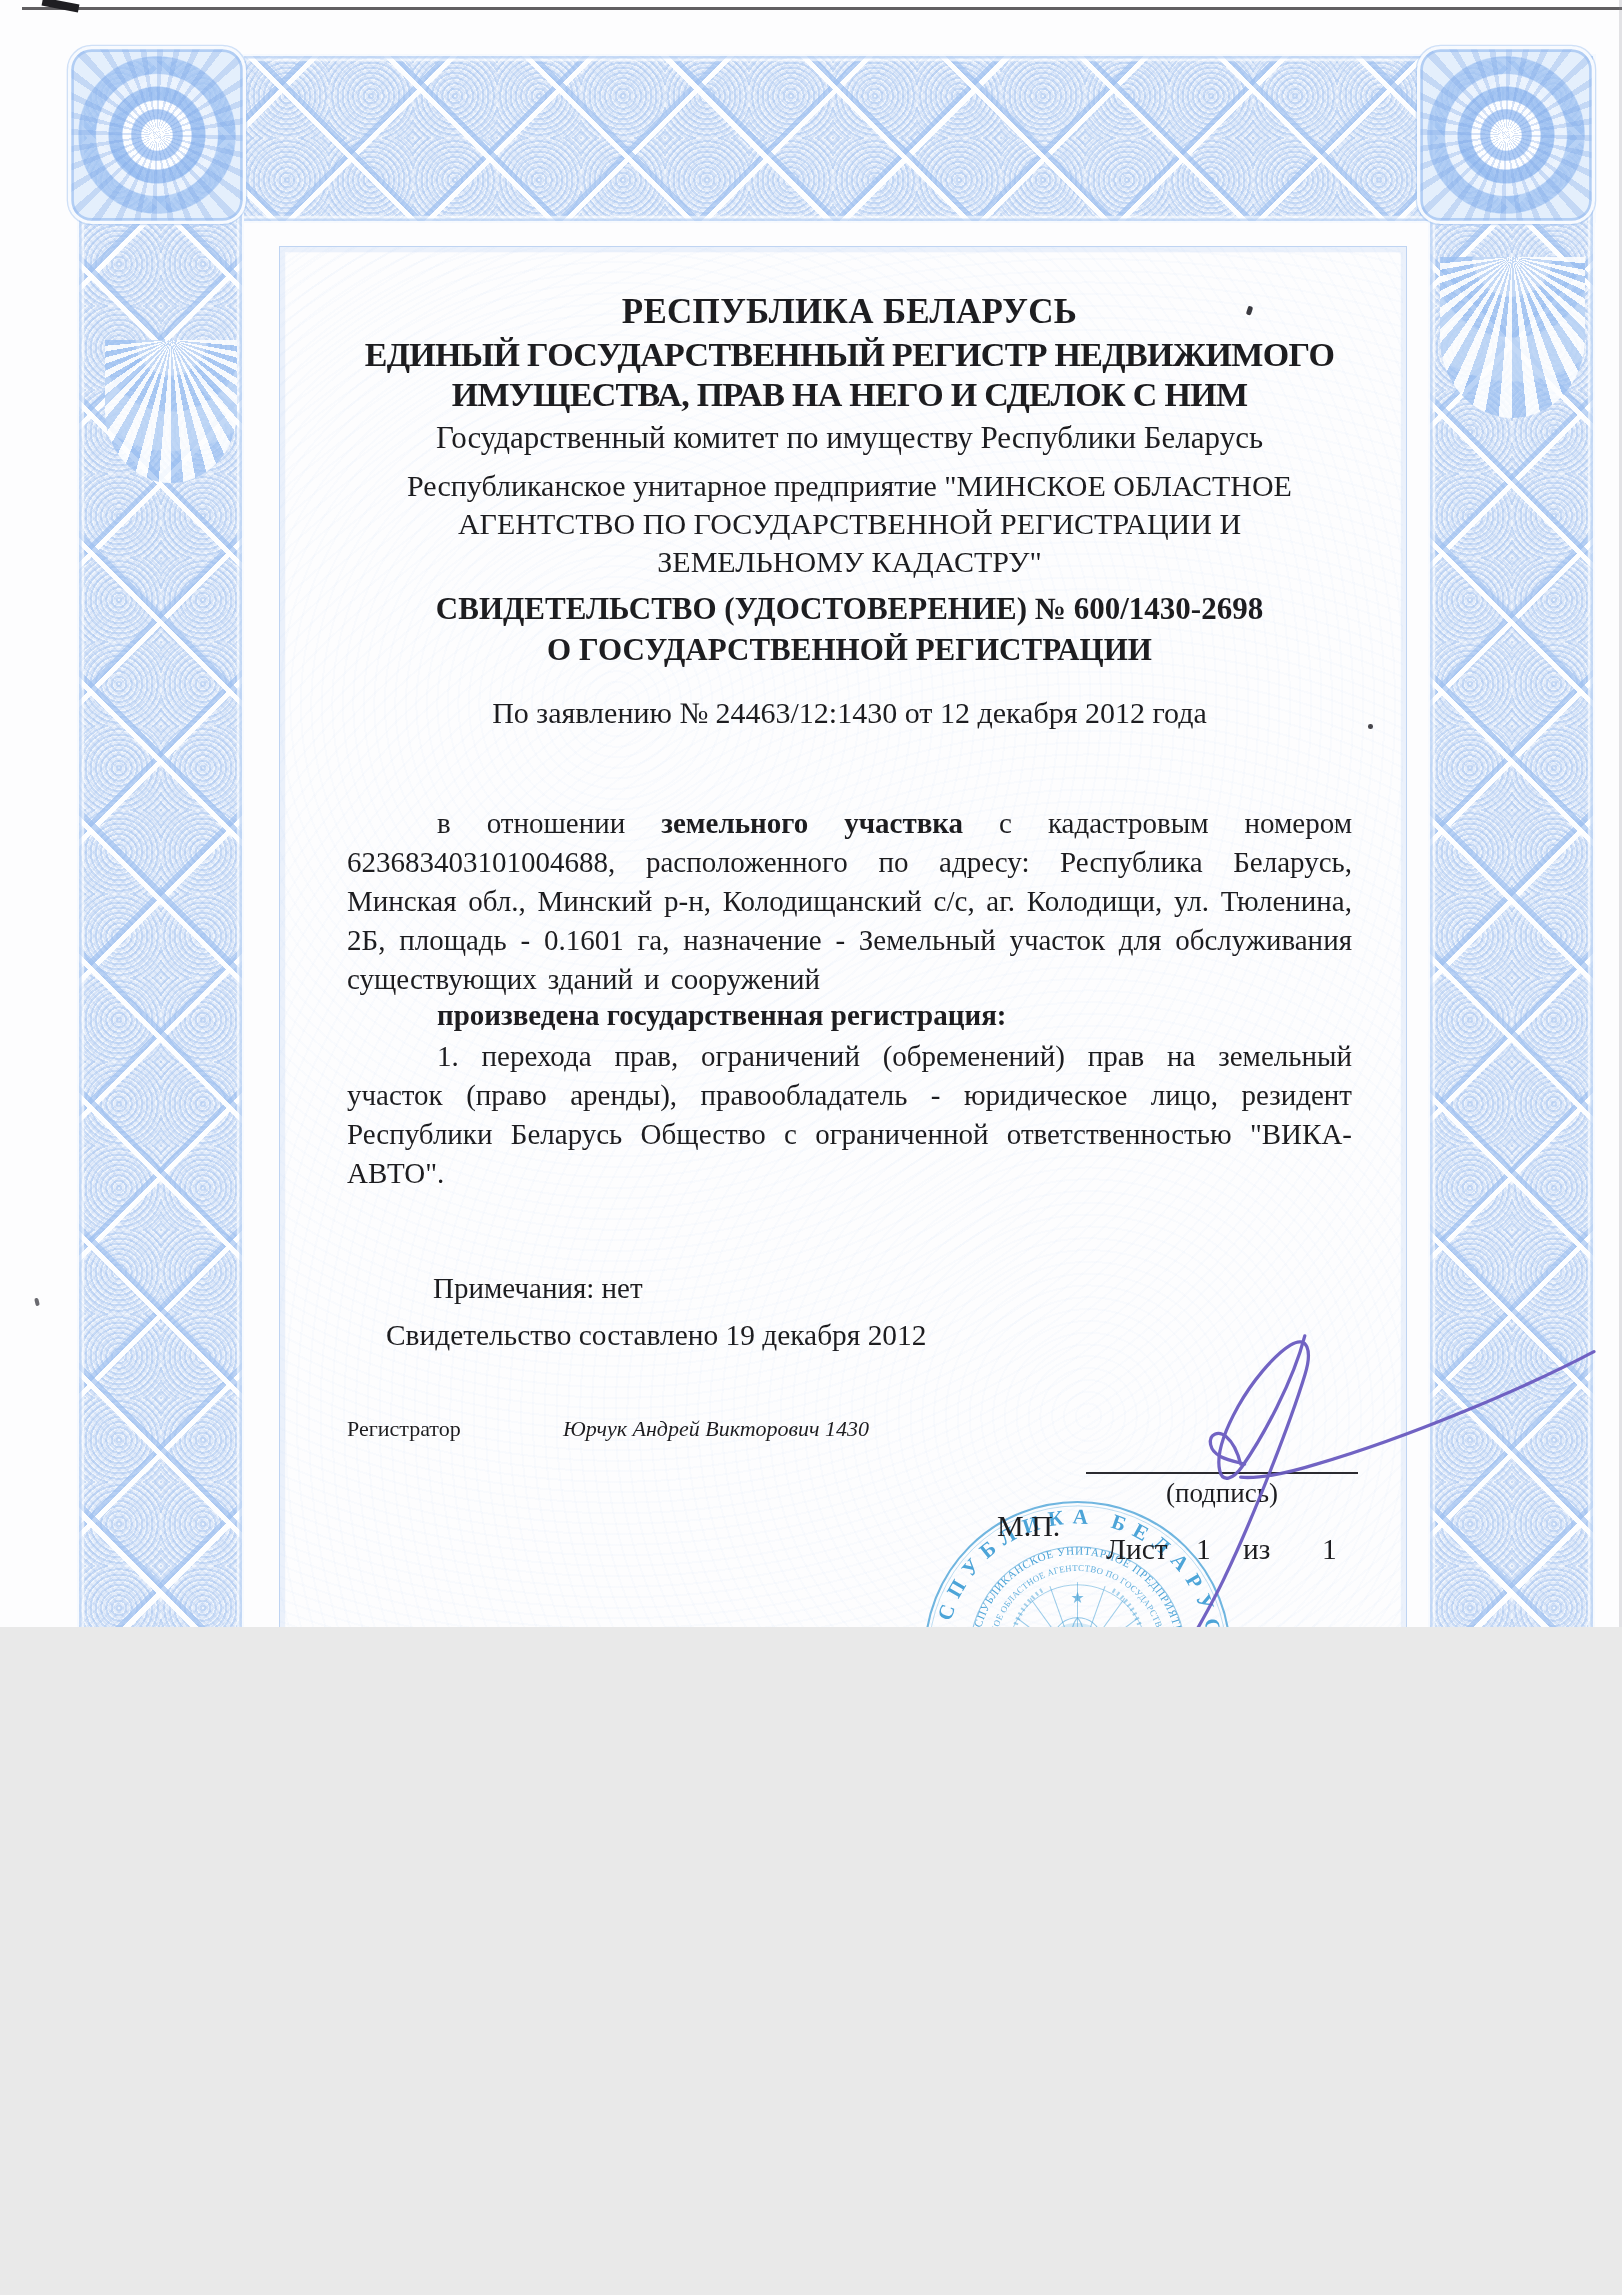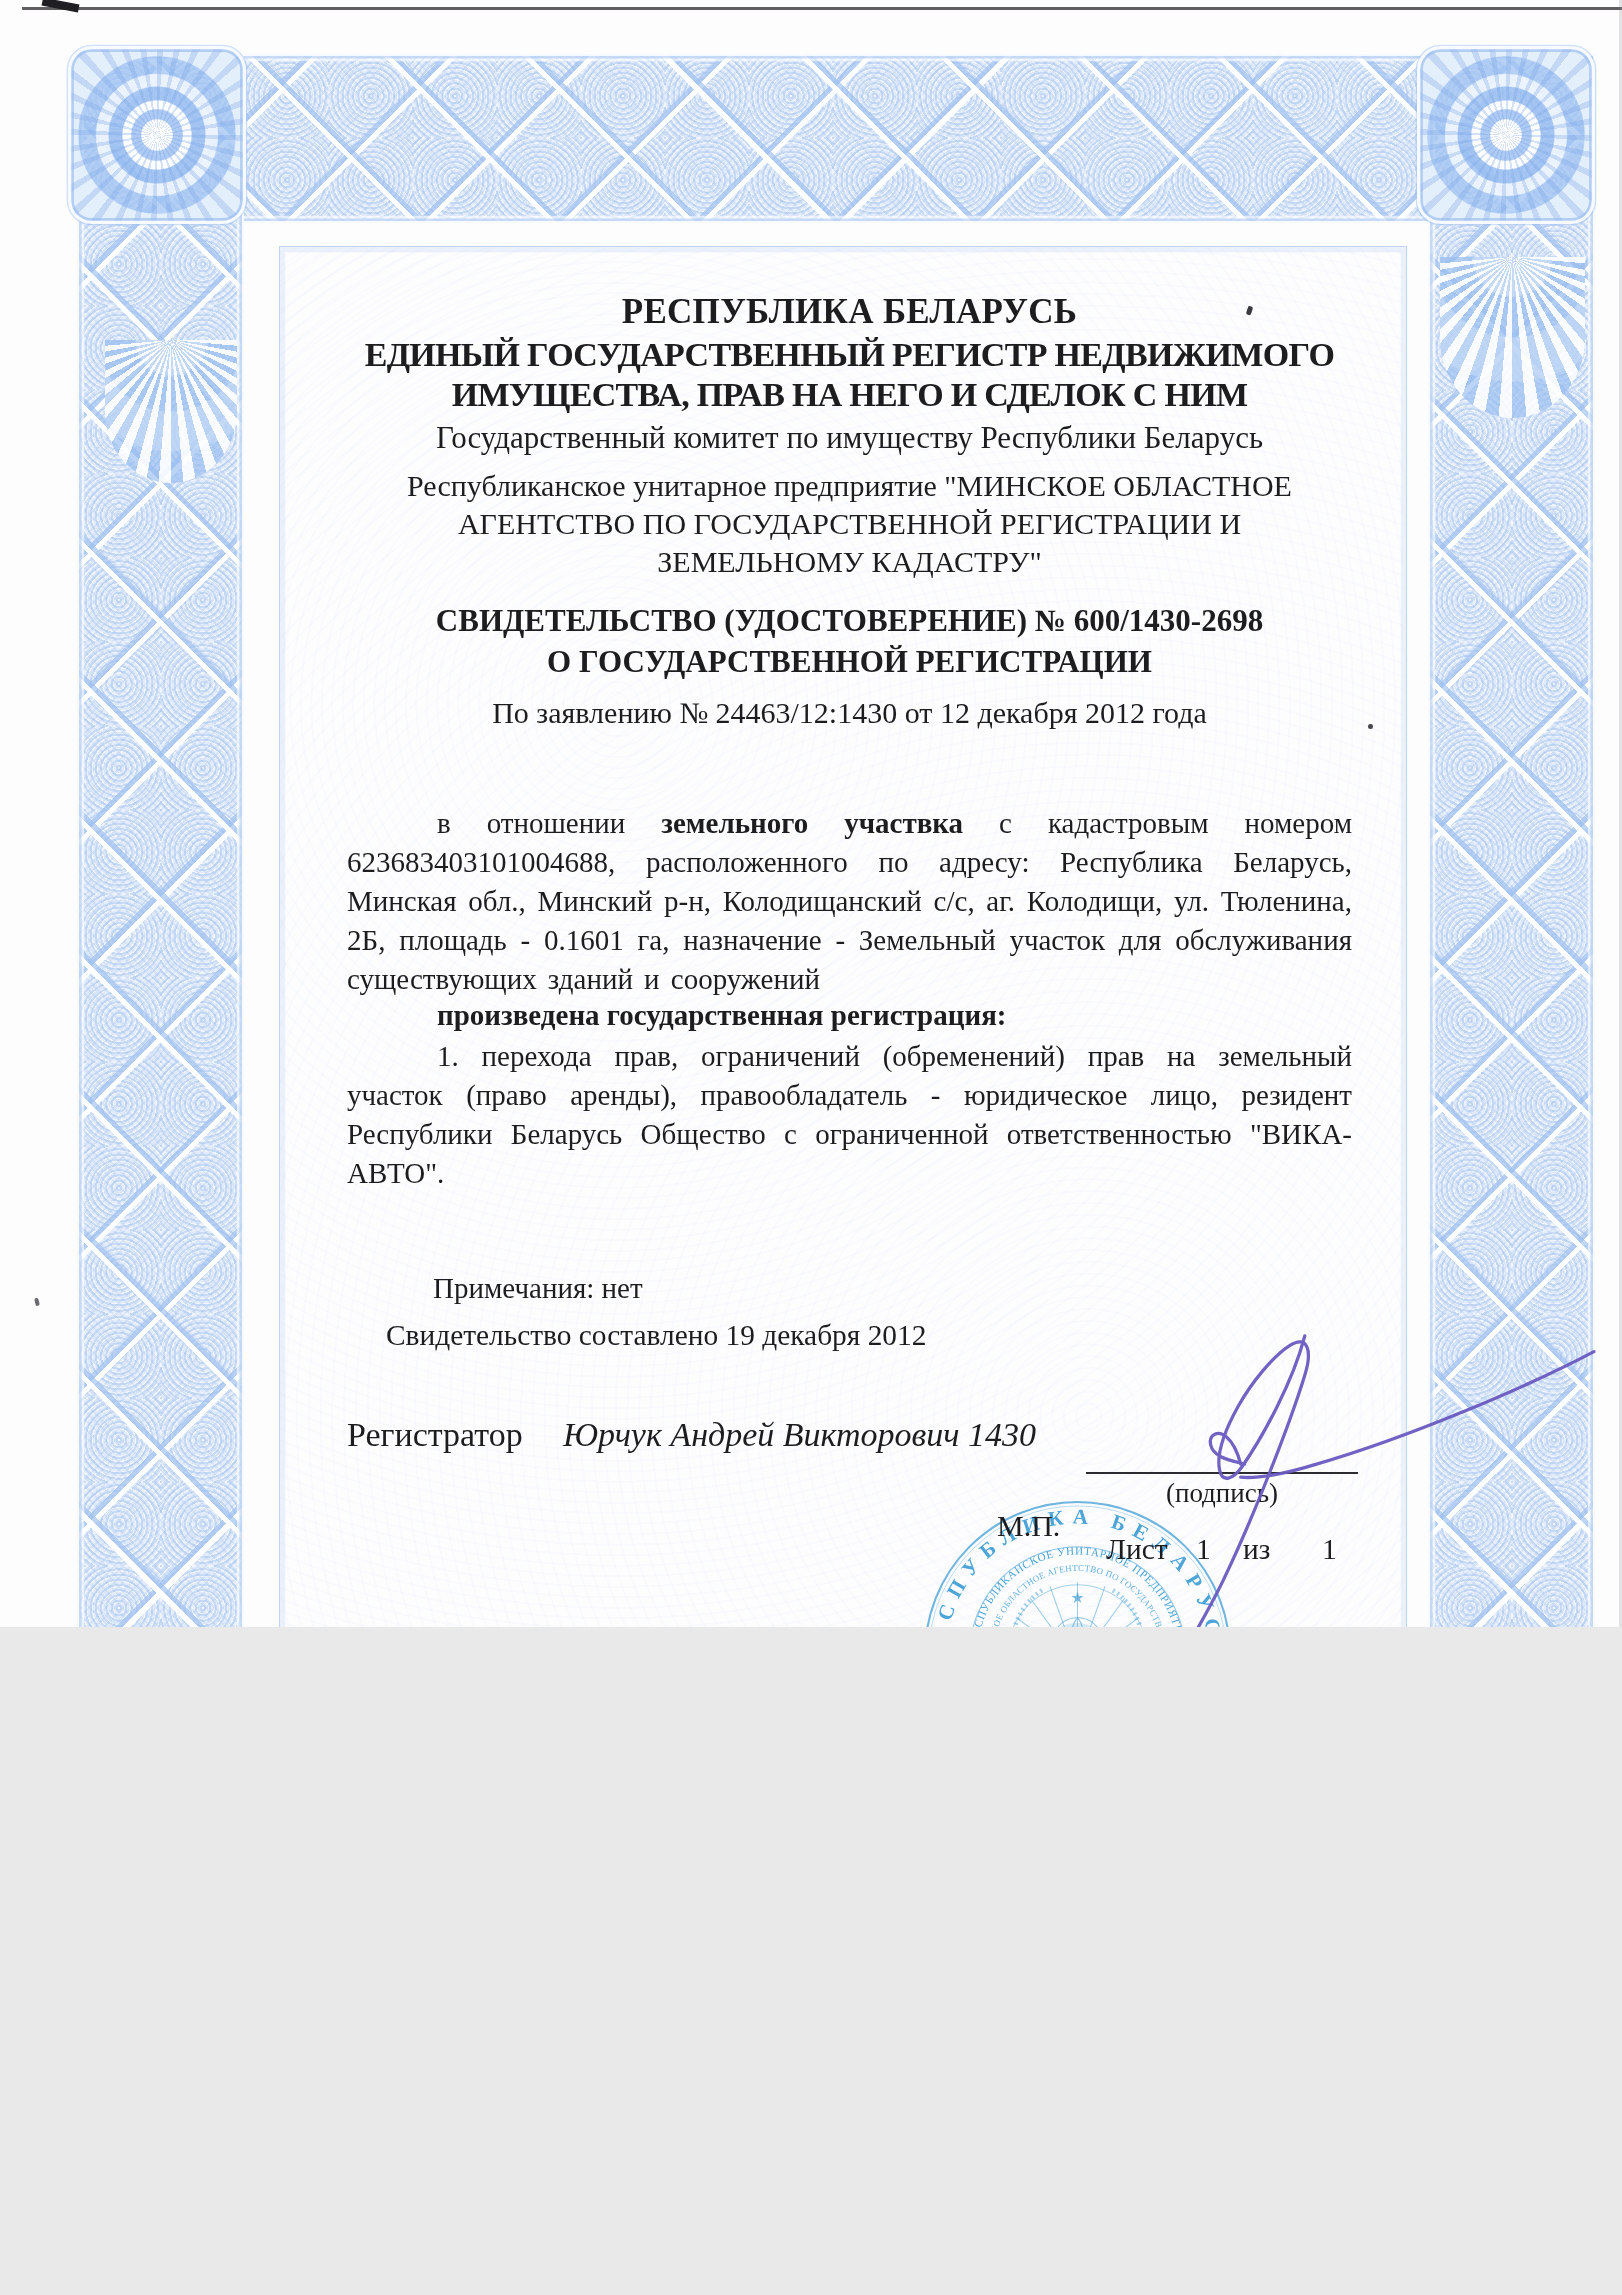--- a/index.html
+++ b/index.html
@@ -58,30 +58,30 @@
       repeating-radial-gradient(circle at 30% 25%, rgba(170,200,240,.05) 0 2px, rgba(255,255,255,0) 2px 10.5px),
       repeating-radial-gradient(circle at 72% 64%, rgba(170,200,240,.05) 0 2px, rgba(255,255,255,0) 2px 11.8px);}
 
   
   .tb{position:absolute;left:347px;width:1005px;z-index:12;}
   .ctr{text-align:center;}
   .t-country{top:292px;font-size:35px;font-weight:bold;letter-spacing:0.3px;}
   .t-registry{top:335px;font-size:34px;font-weight:bold;line-height:40px;letter-spacing:-0.7px;}
   .t-committee{top:420px;font-size:31px;font-weight:normal;}
   .t-agency{top:467px;font-size:30px;line-height:38px;}
-  .t-cert{top:588px;font-size:31px;font-weight:bold;line-height:41px;margin-top:12px;}
+  .t-cert{top:588px;font-size:31px;font-weight:bold;line-height:41px;}
   .t-app{top:696px;font-size:30px;}
   .p-body{font-size:29px;line-height:39px;text-align:justify;word-spacing:3.9px;}
   .p-subject{top:760px;text-indent:90px;margin-top:44px;}
   .p-lead{top:999px;font-size:29px;font-weight:bold;padding-left:90px;}
   .p-item{top:1037px;text-indent:90px;word-spacing:5.9px;}
   .p-att{top:1234px;font-size:29px;padding-left:86px;}
   .p-notes{top:1272px;font-size:29px;padding-left:86px;}
   .p-composed{top:1319px;font-size:29.4px;margin-left:39px;}
-  .row-reg{top:1416px;font-size:34px;}
+  .row-reg{top:1416px;font-size:22px;}
   .reg-name{position:absolute;left:216px;top:0;font-style:italic;white-space:nowrap;}
   .sig-line{position:absolute;left:1086px;top:1472px;width:272px;border-top:2px solid #2b2b30;z-index:12;}
   .sig-caption{position:absolute;left:1086px;top:1478px;width:272px;text-align:center;font-size:27px;z-index:12;}
   .mp{position:absolute;left:997px;top:1509px;font-size:30px;z-index:13;}
   .sheet{position:absolute;top:1533px;font-size:29.4px;z-index:13;}
   .sheet.lbl{left:1106px;} .sheet.n1{left:1196px;} .sheet.of{left:1243px;} .sheet.n2{left:1322px;}
   .imprint{position:absolute;left:1018px;top:2258px;z-index:12;white-space:nowrap;
     font-family:"Liberation Sans","DejaVu Sans",sans-serif;font-size:16.4px;letter-spacing:0.7px;color:#93b7e4;}
 
   

